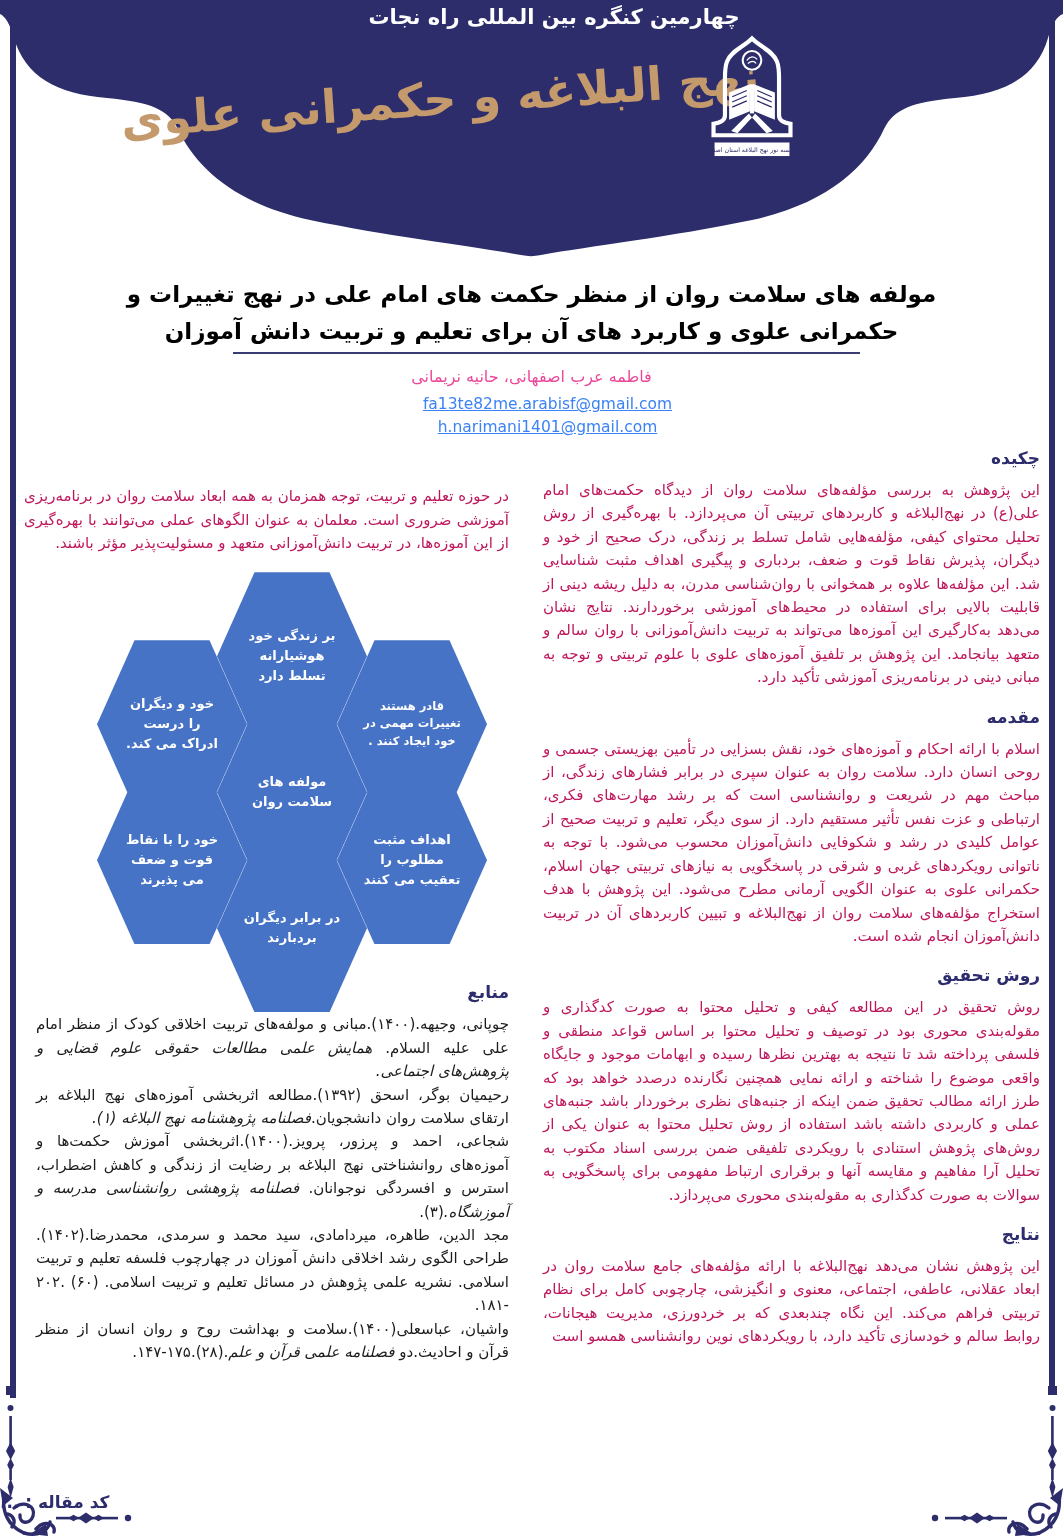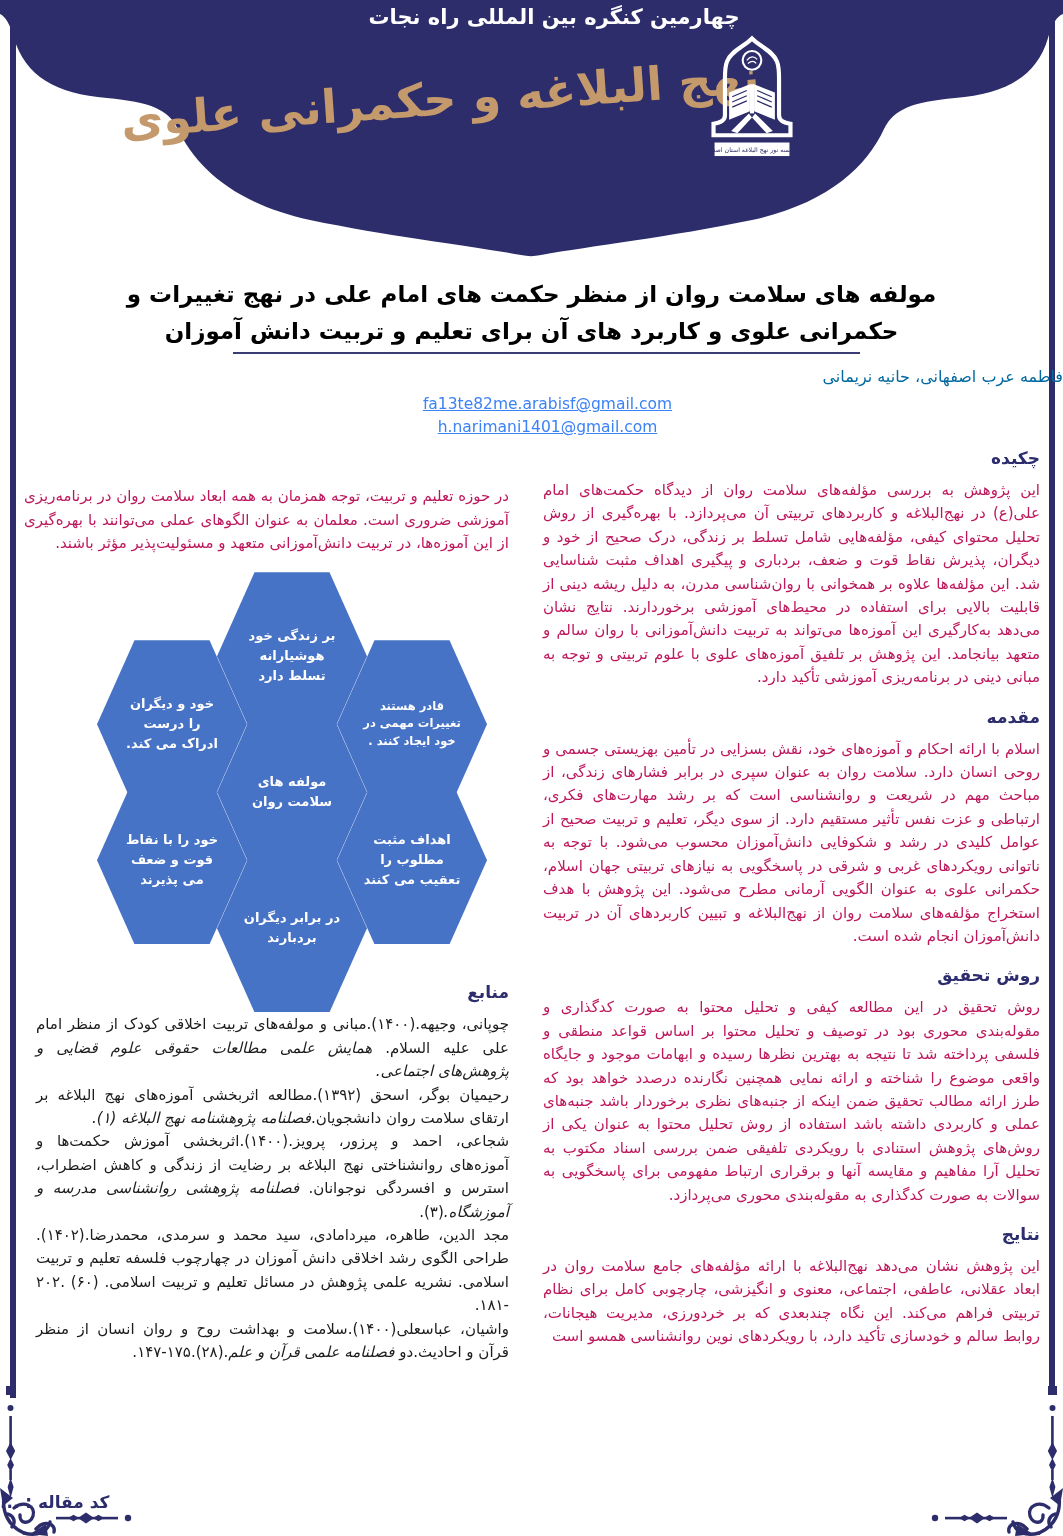--- a/index.html
+++ b/index.html
@@ -10,21 +10,21 @@
   .header{position:absolute;top:0;left:0;width:1063px;height:262px;padding-left:45px;}
   .header-shape{position:absolute;top:0;left:0;width:1063px;height:262px;display:block;}
   .congress-line{position:absolute;top:5px;left:0;width:100%;text-align:center;color:#ffffff;font-weight:bold;font-size:21px;letter-spacing:.5px;}
   .calligraphy{position:absolute;top:72px;left:110px;width:660px;text-align:center;color:#c49a6c;font-size:46px;font-weight:bold;transform:rotate(-4deg);line-height:1.2;}
   .logo{position:absolute;top:34px;left:700px;width:104px;height:138px;}
   .logo svg{width:100%;height:100%;display:block;}
 
   
   .title-block{position:absolute;top:276px;left:60px;width:943px;text-align:center;color:#000;font-weight:bold;font-size:23px;line-height:37px;}
   .title-underline{position:absolute;top:352px;left:233px;width:627px;height:2px;background:#3c3c74;}
-  .authors{position:absolute;top:367px;left:0;width:100%;font-size:16px;color:#0369a1;}
+  .authors{position:absolute;top:367px;left:0;width:100%;text-align:center;font-size:16px;color:#ec4899;}
   .emails{position:absolute;top:393px;left:0;width:100%;text-align:center;direction:ltr;}
   .email-link{display:block;color:#3b82f6;text-decoration:underline;font-size:15.5px;line-height:23px;padding-left:32px;}
 
   
   .columns{position:absolute;top:448px;right:23px;width:1016px;display:flex;gap:34px;align-items:center;}
   .col-main{width:497px;}
   .col-side{width:485px;padding-top:36px;box-sizing:border-box;}
   .section-heading{color:#2d2d6e;font-weight:bold;font-size:17px;margin:0 0 11px 0;}
   .body-text{font-size:15px;line-height:23.4px;text-align:justify;color:#be185d;margin:0 0 17px 0;}
 

